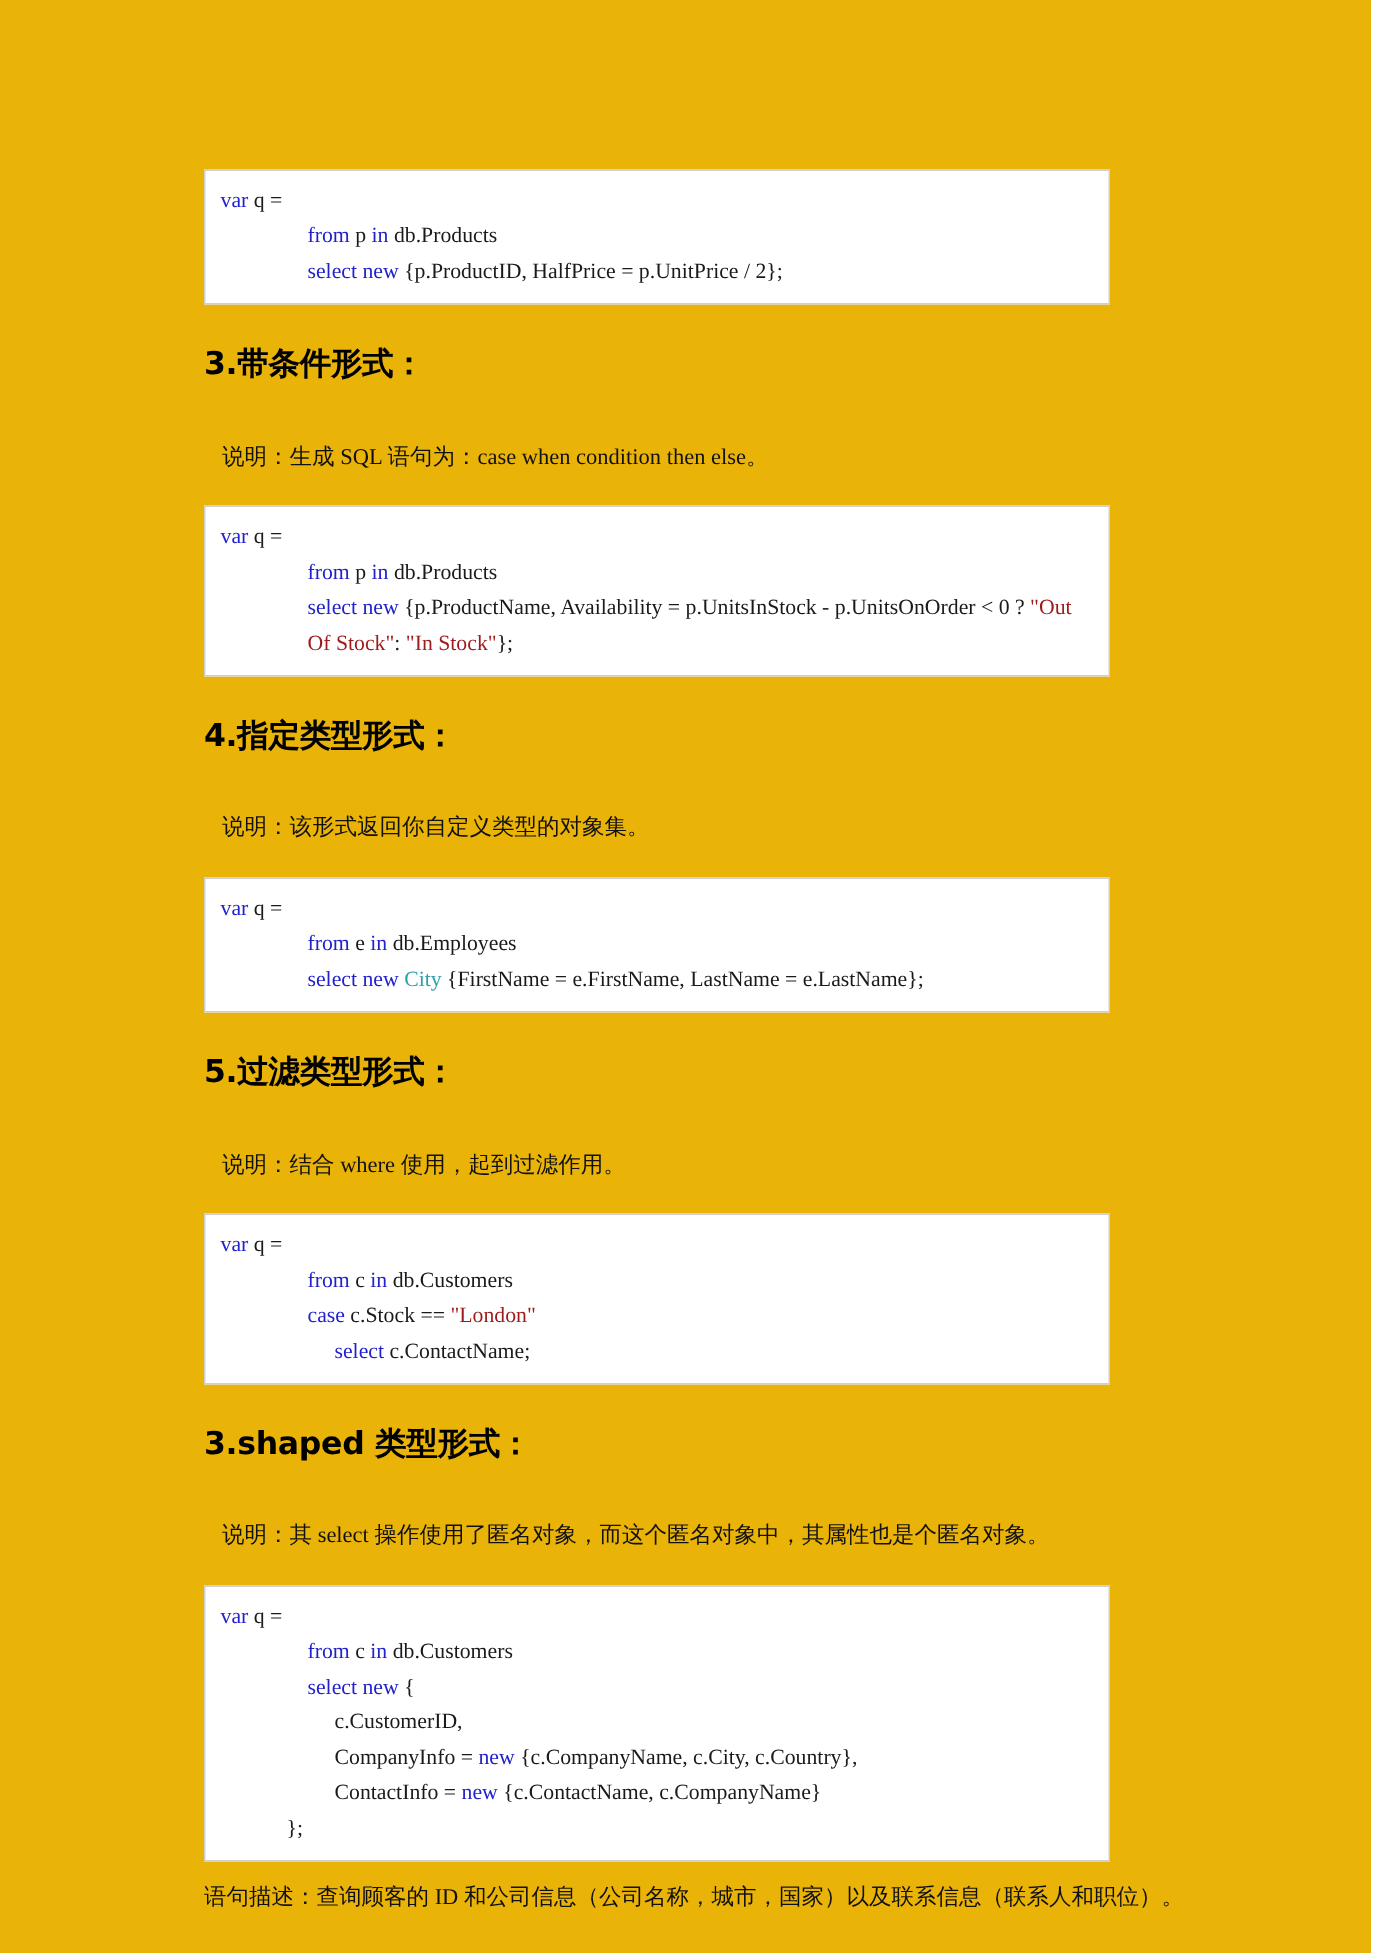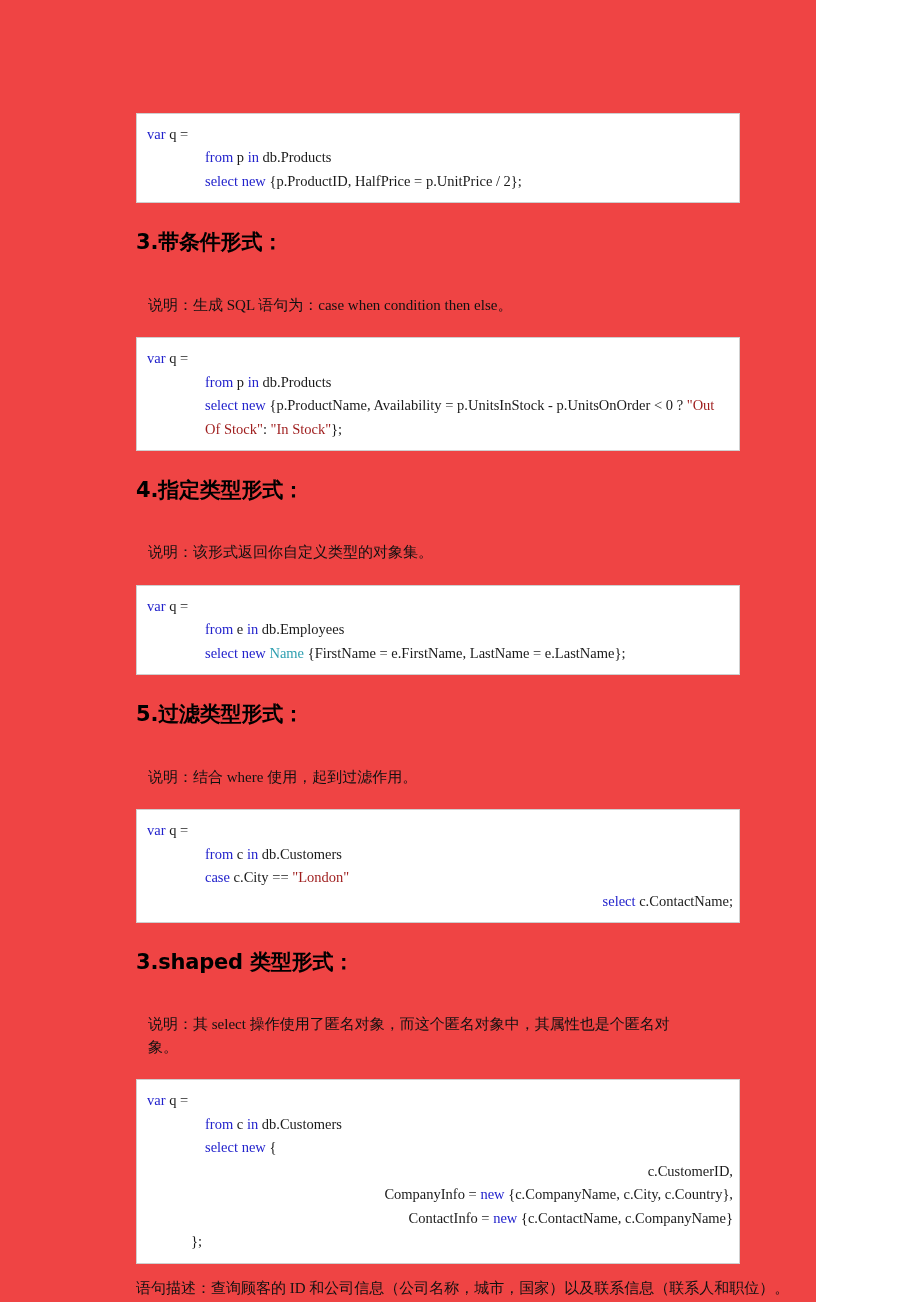--- a/index.html
+++ b/index.html
@@ -9,23 +9,23 @@
   }
   body {
     width: 920px;
     height: 1302px;
     font-family: "Liberation Serif", "DejaVu Serif", serif;
     color: #000000;
     overflow: hidden;
   }
   .page {
     position: relative;
-    width: 816px;
+    width: 914px;
     height: 1302px;
-    background: #ef4444;
+    background: #eab308;
     box-sizing: border-box;
     padding: 0 130px 0 136px;
   }
   
   .section-heading {
     font-family: "DejaVu Sans", "Liberation Sans", sans-serif;
     font-weight: bold;
     font-size: 21px;
     line-height: 1.25;
     letter-spacing: -0.2px;
@@ -64,21 +64,21 @@
     line-height: 1.62;
     color: #1a1a1a;
   }
   .code-line {
     white-space: pre-wrap;
     word-break: normal;
     margin: 0;
   }
   .ind0 { padding-left: 0px; }
   .ind1 { padding-left: 58px; }
-  .ind2 { padding-left: 76px; text-align: right; }
+  .ind2 { padding-left: 76px; }
   .ind3 { padding-left: 44px; }
   .kw   { color: #2222cc; }
   .type { color: #2e9fb0; }
   .str  { color: #9e1b1b; }
   .plain{ color: #1a1a1a; }
 
   
   .gap-h   { height: 26px; }
   .gap-sm  { height: 13px; }
   .gap-xs  { height: 9px; }
@@ -111,33 +111,33 @@
 
   <div class="gap-h"></div>
 
   <h2 class="section-heading">4.指定类型形式：</h2>
   <div class="gap-h"></div>
   <p class="desc">说明：该形式返回你自定义类型的对象集。</p>
   <div class="gap-xs"></div>
   <div class="code-box">
       <div class="code-line ind0"><span class="kw">var</span><span class="plain"> q =</span></div>
       <div class="code-line ind1"><span class="kw">from</span><span class="plain"> e </span><span class="kw">in</span><span class="plain"> db.Employees</span></div>
-      <div class="code-line ind1"><span class="kw">select new</span><span class="plain"> </span><span class="type">Name</span><span class="plain"> {FirstName = e.FirstName, LastName = e.LastName};</span></div>
+      <div class="code-line ind1"><span class="kw">select new</span><span class="plain"> </span><span class="type">City</span><span class="plain"> {FirstName = e.FirstName, LastName = e.LastName};</span></div>
     </div>
 
   <div class="gap-h"></div>
 
   <h2 class="section-heading">5.过滤类型形式：</h2>
   <div class="gap-h"></div>
   <p class="desc">说明：结合 where 使用，起到过滤作用。</p>
   <div class="gap-xs"></div>
   <div class="code-box">
       <div class="code-line ind0"><span class="kw">var</span><span class="plain"> q =</span></div>
       <div class="code-line ind1"><span class="kw">from</span><span class="plain"> c </span><span class="kw">in</span><span class="plain"> db.Customers</span></div>
-      <div class="code-line ind1"><span class="kw">case</span><span class="plain"> c.City == </span><span class="str">"London"</span></div>
+      <div class="code-line ind1"><span class="kw">case</span><span class="plain"> c.Stock == </span><span class="str">"London"</span></div>
       <div class="code-line ind2"><span class="kw">select</span><span class="plain"> c.ContactName;</span></div>
     </div>
 
   <div class="gap-h"></div>
 
   <h2 class="section-heading">3.shaped 类型形式：</h2>
   <div class="gap-h"></div>
   <p class="desc">说明：其 select 操作使用了匿名对象，而这个匿名对象中，其属性也是个匿名对象。</p>
   <div class="gap-xs"></div>
   <div class="code-box">

